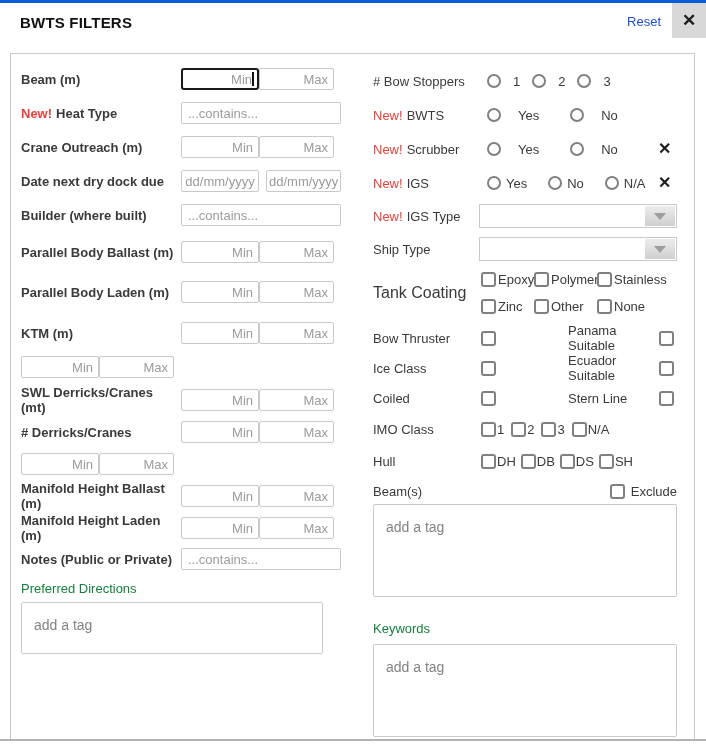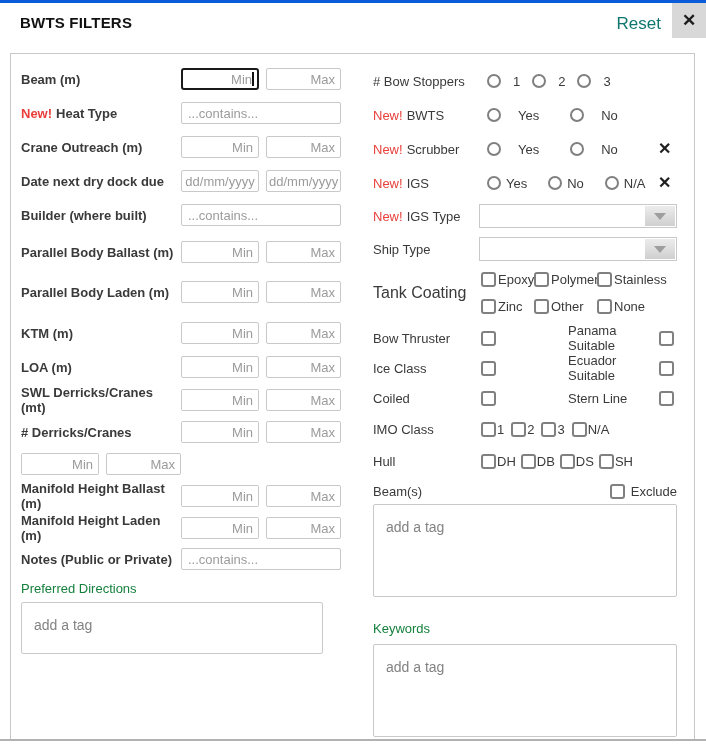--- a/index.html
+++ b/index.html
@@ -15,21 +15,21 @@
     overflow: hidden;
   }
 
   
   .hdr-title {
     position: absolute; left: 20px; top: 11px;
     font-size: 15px; font-weight: bold; color: #111; letter-spacing: .2px;
   }
   .reset-link {
     position: absolute; right: 45px; top: 11px;
-    font-size: 17px; color: #0f766e; cursor: pointer; text-decoration: none;
+    font-size: 13px; color: #1d4ed8; cursor: pointer; text-decoration: none;
   }
   .close-btn {
     position: absolute; right: 0; top: 0;
     width: 34px; height: 35px;
     background: #d8d8d8; border: none; cursor: pointer;
     display: flex; align-items: center; justify-content: center;
   }
   .close-btn span { font-size: 17px; font-weight: bold; color: #1c1c1c; line-height: 1; }
 
   
@@ -51,21 +51,21 @@
   .new { color: #e8403a; font-style: normal; margin-right: 4px; }
   .new:empty { display: none; }
 
   input.num, input.date, input.wide {
     height: 22px; border: 1px solid #c9c9c9; border-radius: 2px;
     font-family: "Liberation Sans", sans-serif; font-size: 13px; color: #333;
     outline: none; background: #fff;
   }
   input::placeholder { color: #9b9b9b; opacity: 1; }
   input.num { width: 78px; text-align: right; padding-right: 5px; }
-  input.num + input.num { margin-left: 7px; width: 75px; padding-left: 28px; }
+  input.num + input.num { width: 75px; padding-left: 28px; }
   input.num.focused { border: 2px solid #1a1a1a; border-radius: 3px; }
   input.date { width: 78px; text-align: center; padding: 0 2px; }
   input.date + input.date { margin-left: 7px; width: 75px; }
   input.wide { width: 160px; padding-left: 6px; }
   .caret { position: absolute; left: 231px; top: 4px; width: 1.5px; height: 14px; background: #111; }
 
   
   .radio {
     width: 14px; height: 14px; border: 2px solid #808080; border-radius: 50%;
     background: #fff; display: inline-block; flex: 0 0 auto; cursor: pointer;
@@ -186,21 +186,20 @@
       <input class="num" placeholder="Max" style="">
     </div>
 
     <div class="lrow" style="top:268px">
       <span class="lbl"><span>KTM (m)</span></span>
       <input class="num" placeholder="Min" style="">
       <input class="num" placeholder="Max" style="">
     </div>
 
     <div class="lrow" style="top:302px">
-      <span class="lbl"><span>LOA (m)</span></span>
       <input class="num" placeholder="Min" style="">
       <input class="num" placeholder="Max" style="">
     </div>
 
     <div class="lrow" style="top:335px">
       <span class="lbl"><span>SWL Derricks/Cranes (mt)</span></span>
       <input class="num" placeholder="Min" style="">
       <input class="num" placeholder="Max" style="">
     </div>
 

